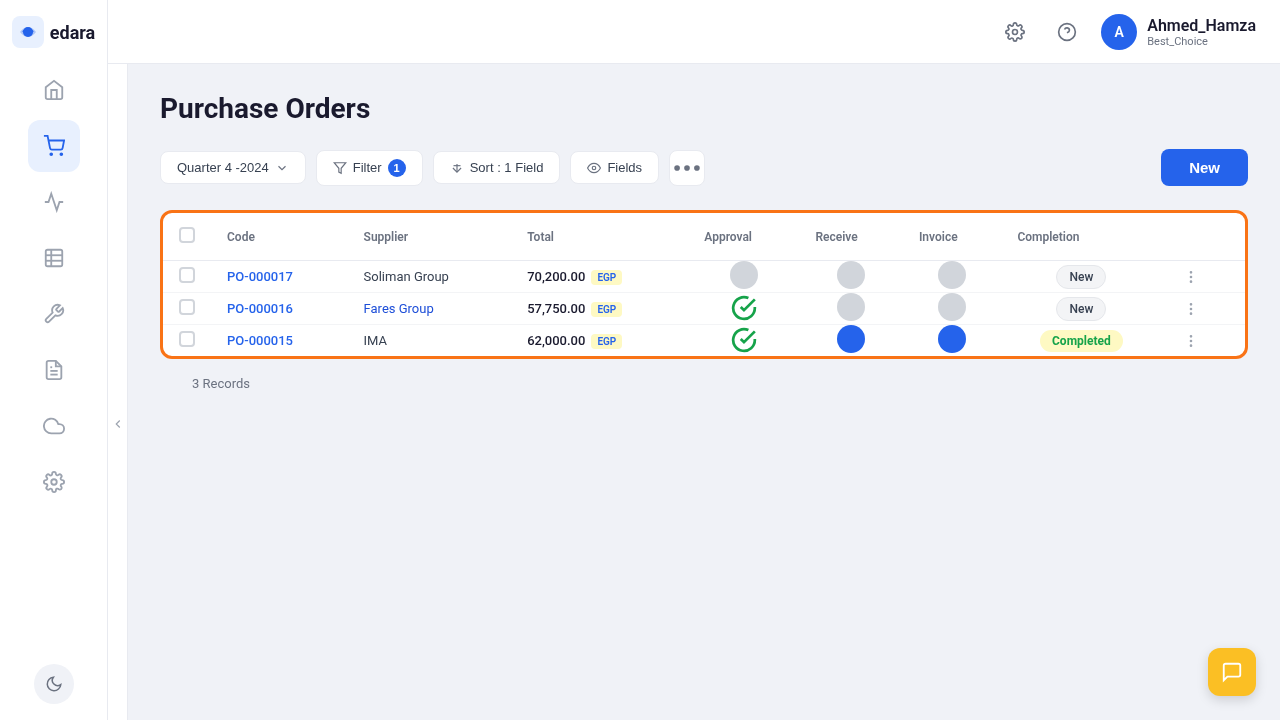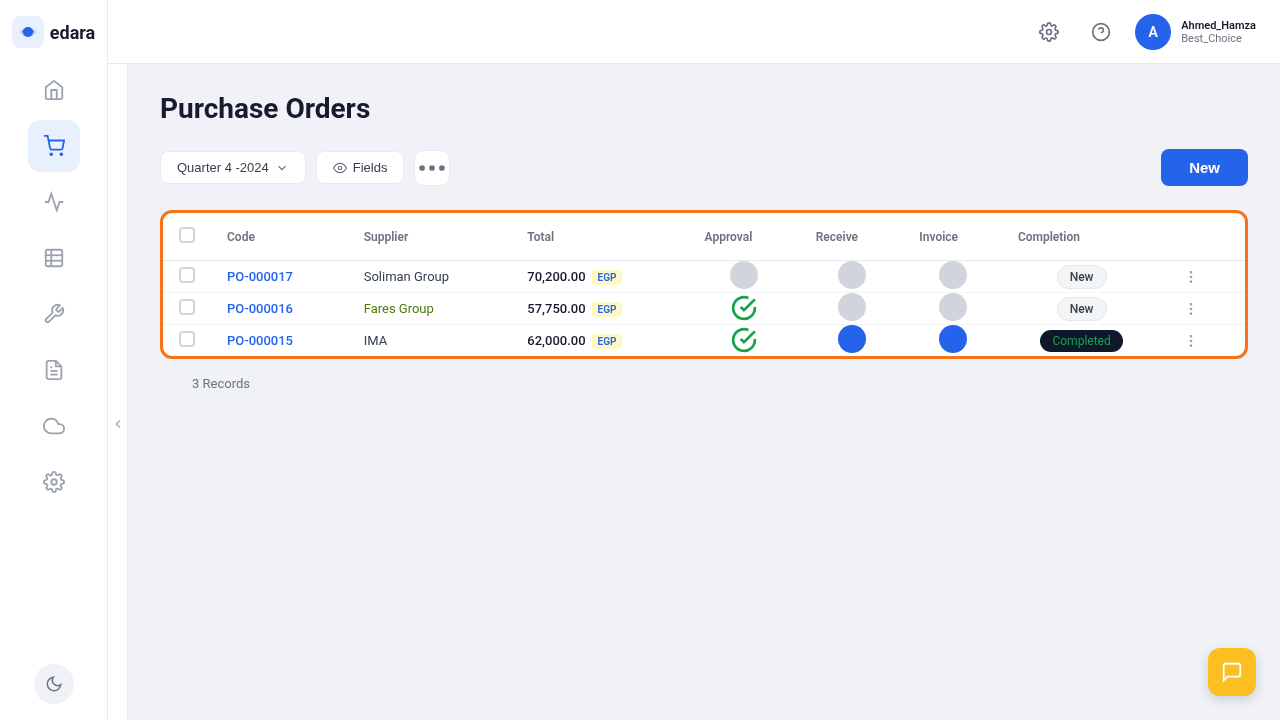--- a/index.html
+++ b/index.html
@@ -122,21 +122,21 @@
       background: #2563eb;
       border-radius: 50%;
       display: flex;
       align-items: center;
       justify-content: center;
       color: #fff;
       font-weight: 600;
       font-size: 14px;
     }
     .user-info { display: flex; flex-direction: column; }
-    .user-name { font-size: 11px; font-weight: 600; color: #1a1a2e; }
+    .user-name { font-size: 16px; font-weight: 600; color: #1a1a2e; }
     .user-company { font-size: 11px; color: #6b7280; }
 
     
     .content {
       flex: 1;
       display: flex;
       overflow: hidden;
     }
     .collapse-btn {
       width: 20px;
@@ -313,24 +313,24 @@
       border-radius: 20px;
       font-size: 12px;
       font-weight: 500;
     }
     .completion-new {
       background: #f3f4f6;
       color: #374151;
       border: 1px solid #e5e7eb;
     }
     .completion-completed {
-      background: #0f172a;
+      background: #fef9c3;
       color: #16a34a;
       border: none;
-      font-weight: 400;
+      font-weight: 700;
     }
     .row-menu-btn {
       width: 28px;
       height: 28px;
       display: flex;
       align-items: center;
       justify-content: center;
       cursor: pointer;
       color: #9ca3af;
       border-radius: 4px;
@@ -495,21 +495,36 @@
 
       <div class="toolbar">
 
         <button class="toolbar-btn quarter-dropdown">
           <span>Quarter 4 -2024</span>
           <svg viewBox="0 0 24 24" fill="none" stroke="currentColor" stroke-width="2">
             <polyline points="6,9 12,15 18,9"></polyline>
           </svg>
         </button>
 
-
+        <button class="toolbar-btn">
+          <svg viewBox="0 0 24 24" fill="none" stroke="currentColor" stroke-width="2">
+            <polygon points="22,3 2,3 10,12.46 10,19 14,21 14,12.46 22,3"></polygon>
+          </svg>
+          <span>Filter</span>
+          <span class="filter-badge">1</span>
+        </button>
+
+        <button class="toolbar-btn">
+          <svg viewBox="0 0 24 24" fill="none" stroke="currentColor" stroke-width="2">
+            <line x1="12" y1="5" x2="12" y2="19"></line>
+            <polyline points="5,12 12,19 19,12"></polyline>
+            <line x1="6" y1="8" x2="18" y2="8"></line>
+          </svg>
+          <span>Sort : 1 Field</span>
+        </button>
 
         <button class="toolbar-btn">
           <svg viewBox="0 0 24 24" fill="none" stroke="currentColor" stroke-width="2">
             <path d="M1 12s4-8 11-8 11 8 11 8-4 8-11 8-11-8-11-8z"></path>
             <circle cx="12" cy="12" r="3"></circle>
           </svg>
           <span>Fields</span>
         </button>
 
         <div class="more-btn">
@@ -563,21 +578,21 @@
                       <circle cx="12" cy="19" r="1"></circle>
         </svg>
       </div>
     </td>
               </tr>
               <tr>
       <td class="checkbox-cell">
         <input type="checkbox" class="checkbox" style="">
       </td>
                 <td><a class="po-link" href="#">PO-000016</a></td>
-                <td style="color:#4d7c0f">Fares Group</td>
+                <td style="color:#1d4ed8">Fares Group</td>
                 <td><span class="amount">57,750.00</span><span class="currency-badge">EGP</span></td>
                 <td class="center"><div class="status-approved">
         <svg viewBox="0 0 24 24" fill="none" stroke="#16a34a" stroke-width="2.5">
           <path d="M22 11.08V12a10 10 0 11-5.93-9.14"></path>
           <polyline points="22,4 12,14.01 9,11.01"></polyline>
         </svg>
       </div></td>
                 <td class="center"><span class="status-circle gray"></span></td>
                 <td class="center"><span class="status-circle gray"></span></td>
                 <td class="center"><span class="completion-badge completion-new">New</span></td>

